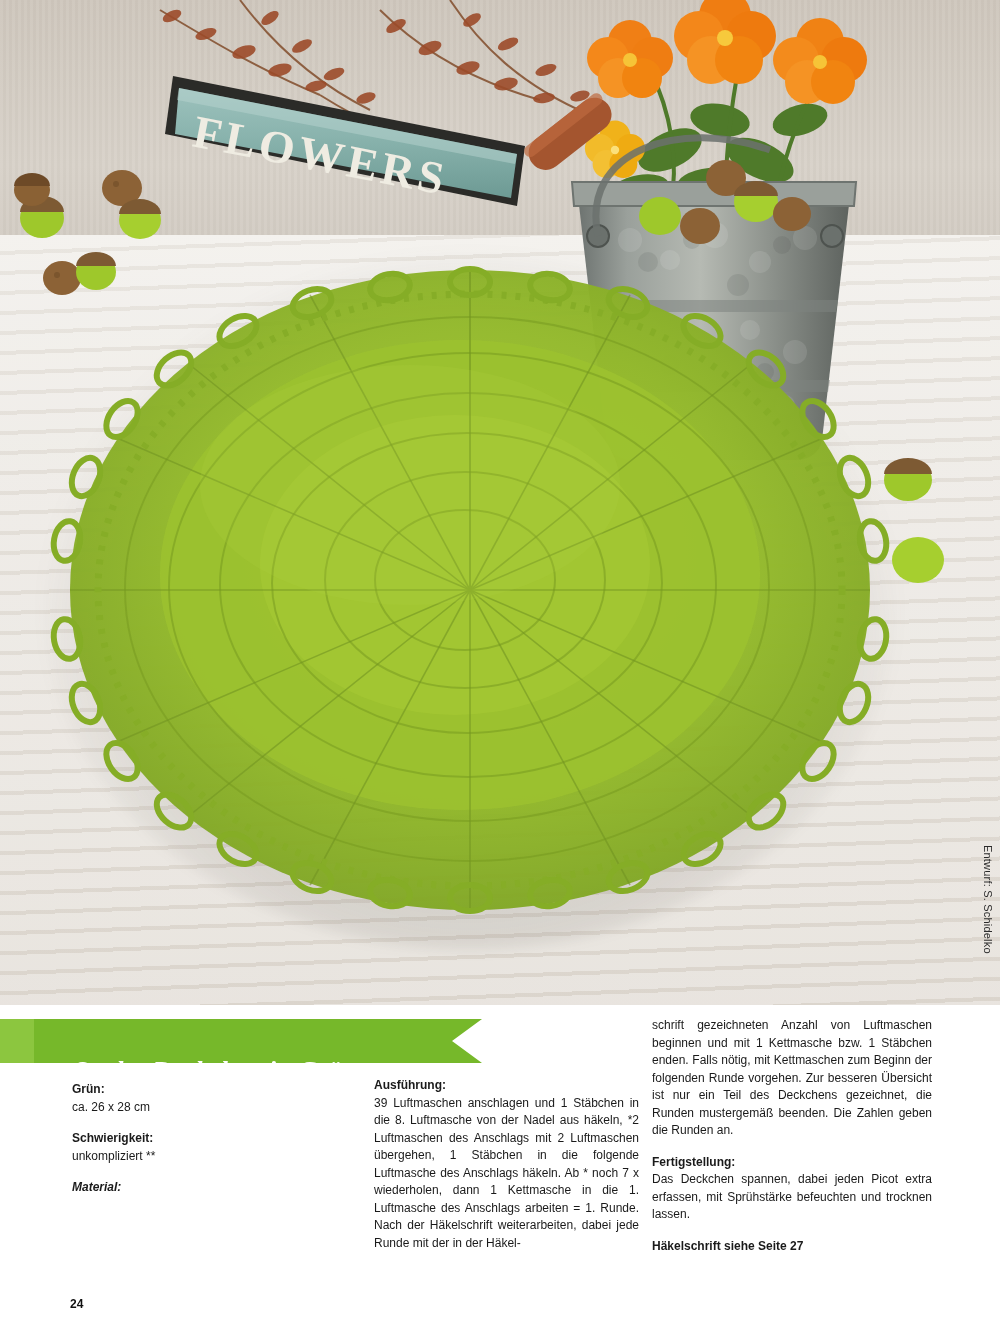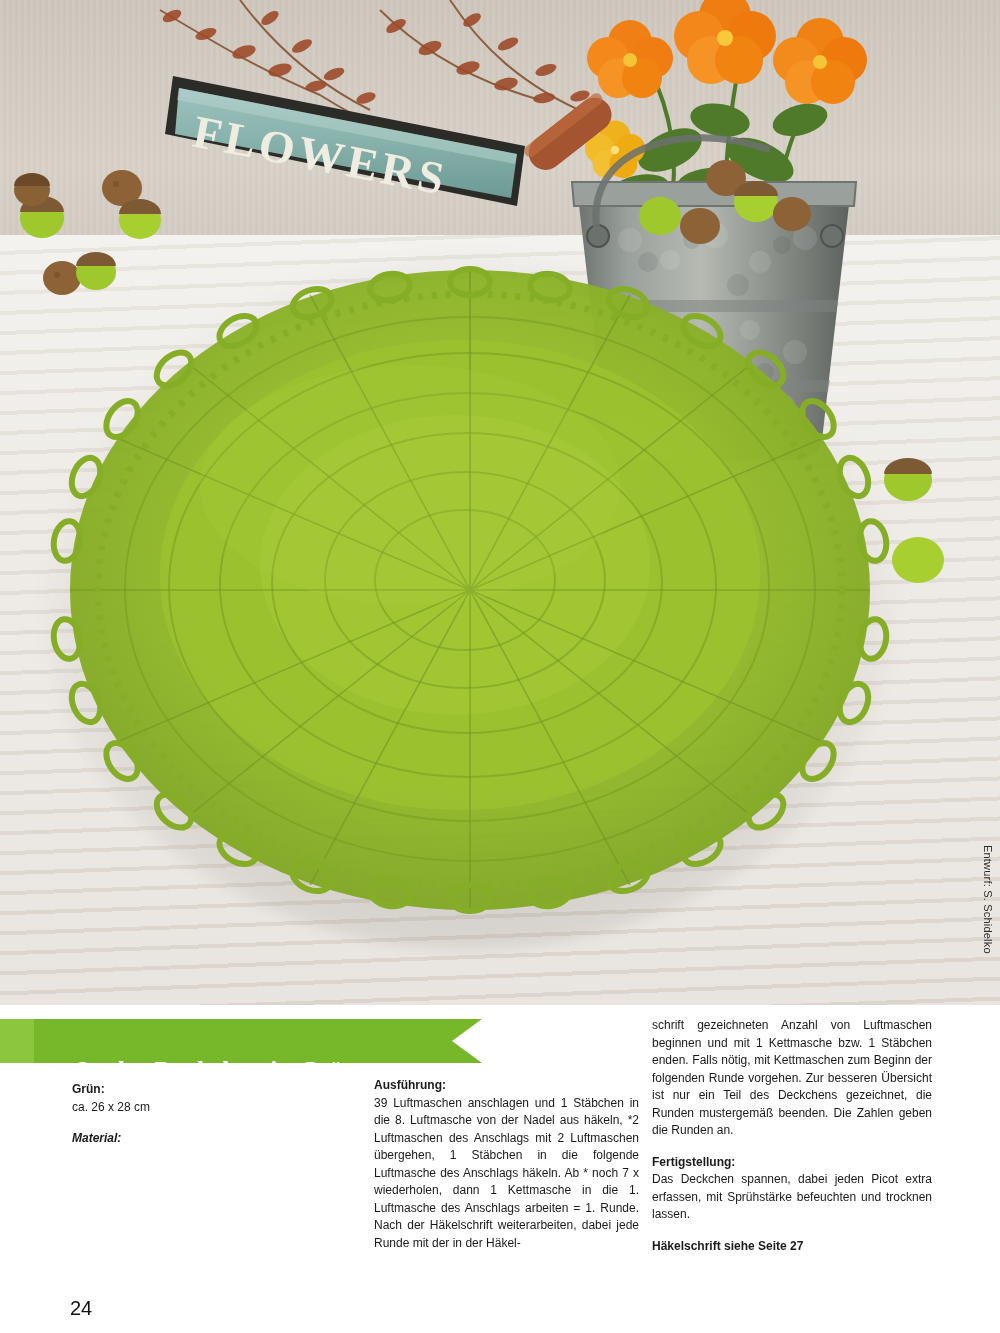--- a/index.html
+++ b/index.html
@@ -128,22 +128,22 @@
 
   .lbl{ font-weight:700; margin:0; }
   .para{ margin:0 0 14px 0; }
   .para:last-child{ margin-bottom:0;font-style:italic;}
   .justify{ text-align:justify; }
   .tight{ margin:0; }
 
   .pagenum{
     position:absolute;
     left:70px; top:292px;
-    font-size:20px;
-    font-weight:400;
+    font-size:12px;
+    font-weight:700;
     color:#111;
   }
   .b{font-weight:700;}
 </style>
 </head>
 <body>
 
 <div class="photo">
   <div class="wall"></div>
   <div class="table-surface"></div>
@@ -469,20 +469,24 @@
     </svg>
     <div class="banner-title">Ovales Deckchen in Grün</div>
   </div>
 
   <div class="col col-1">
     <p class="para">
       <span class="lbl">Grün:</span><br>
       <span>ca. 26 x 28 cm</span>
     </p>
     <p class="para">
+      <span class="lbl">Schwierigkeit:</span><br>
+      <span>unkompliziert **</span>
+    </p>
+    <p class="para">
       <span class="lbl">Material:</span><br>
     </p>
   </div>
 
   <div class="col col-2">
     <p class="tight">
       <span class="lbl">Ausführung:</span>
     </p>
     <p class="tight justify">39 Luftmaschen anschlagen und 1 Stäbchen in die 8. Luftmasche von der Nadel aus häkeln, *2 Luftmaschen des Anschlags mit 2 Luftmaschen übergehen, 1 Stäbchen in die folgende Luftmasche des Anschlags häkeln. Ab * noch 7 x wiederholen, dann 1 Kettmasche in die 1. Luftmasche des Anschlags arbeiten = 1. Runde. Nach der Häkelschrift weiterarbeiten, dabei jede Runde mit der in der Häkel-</p>
   </div>

